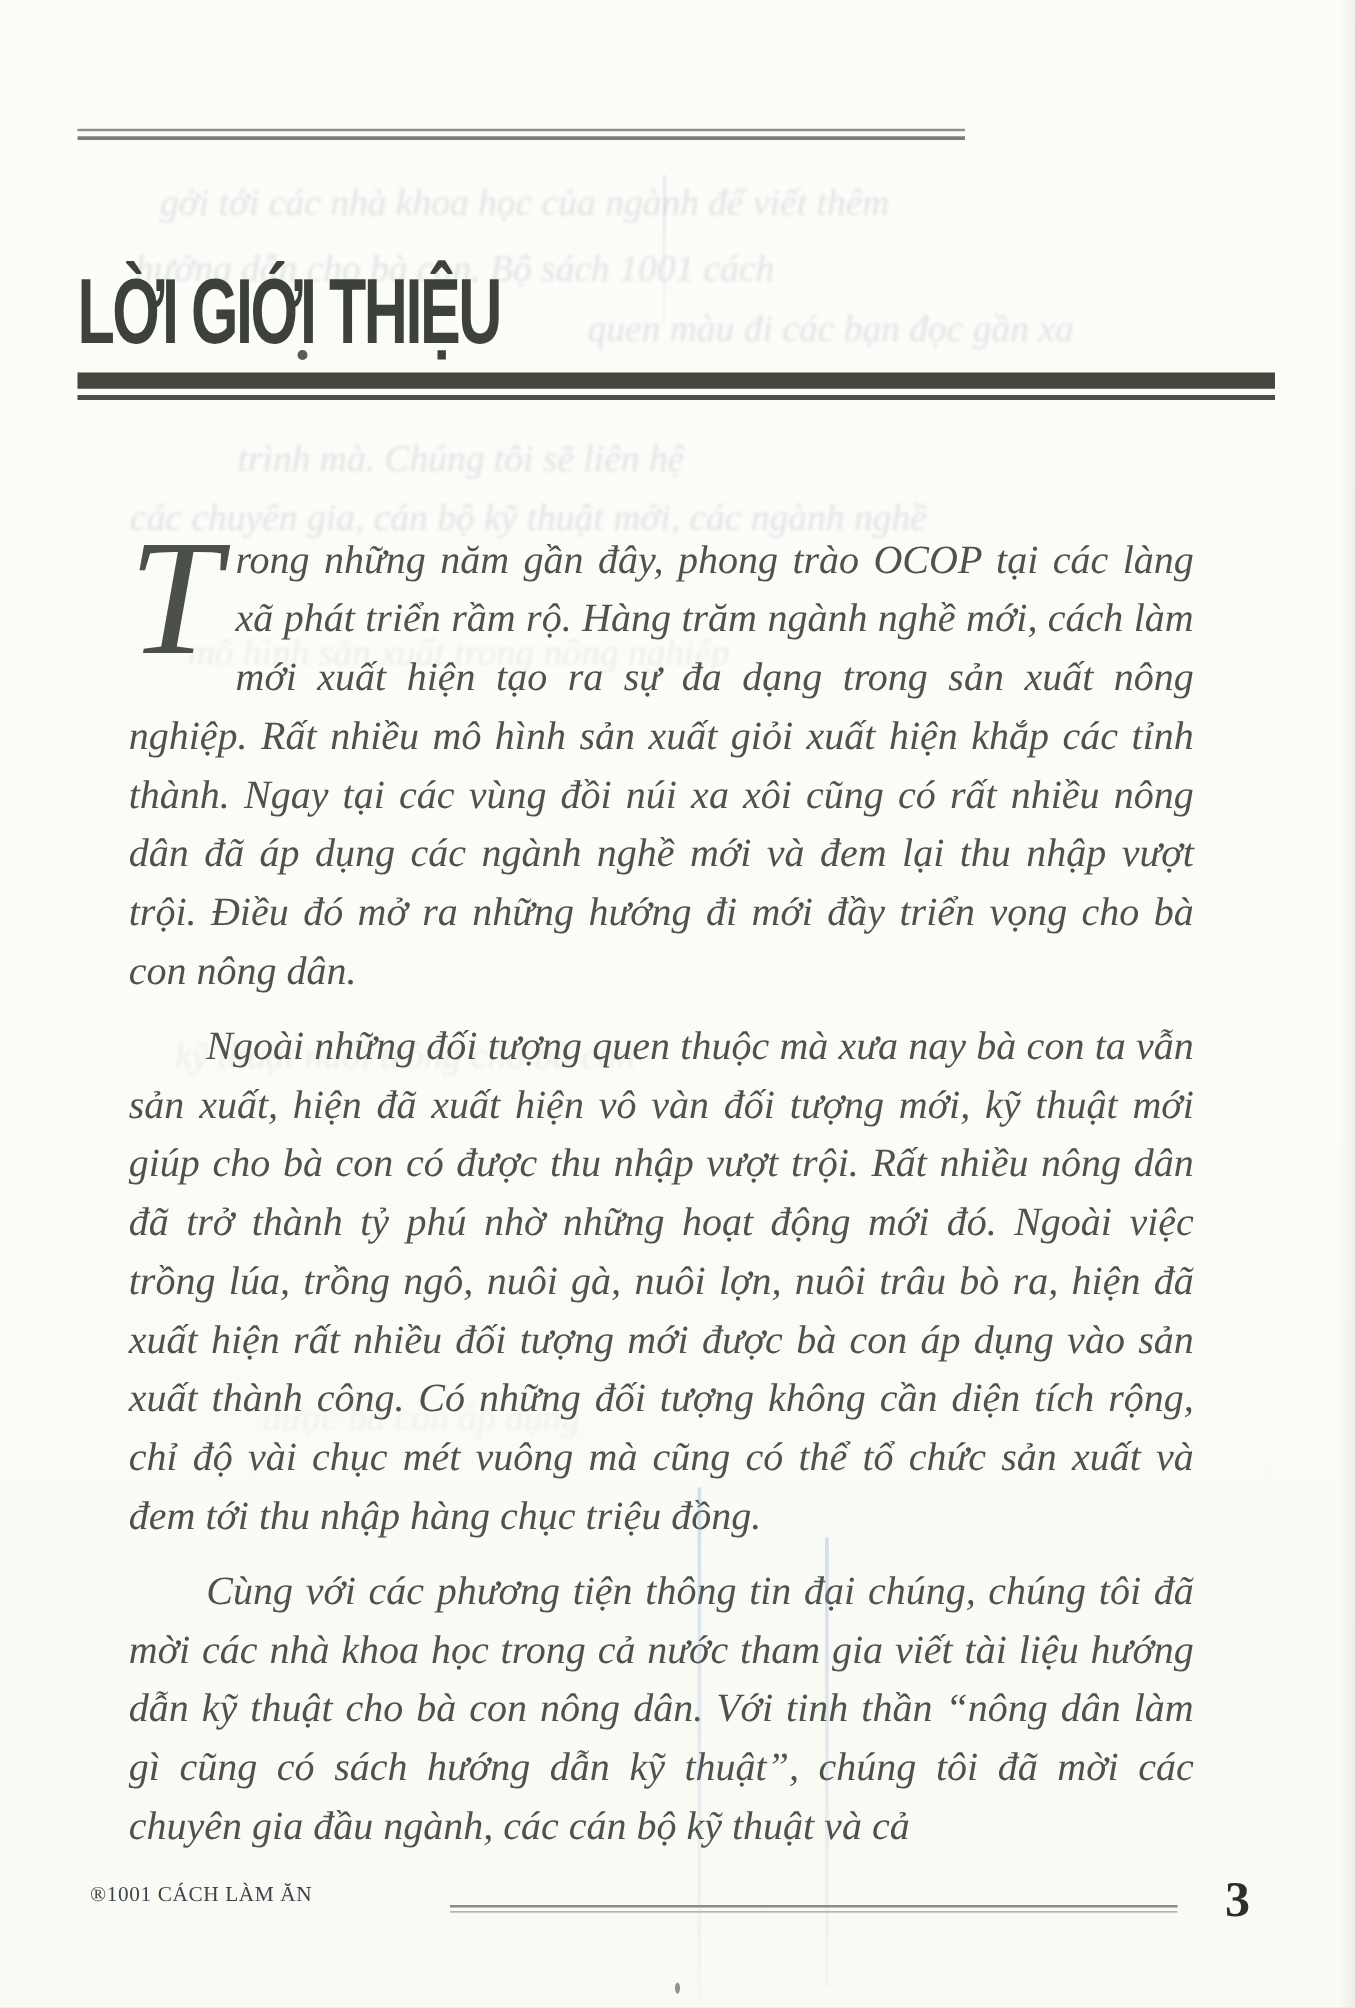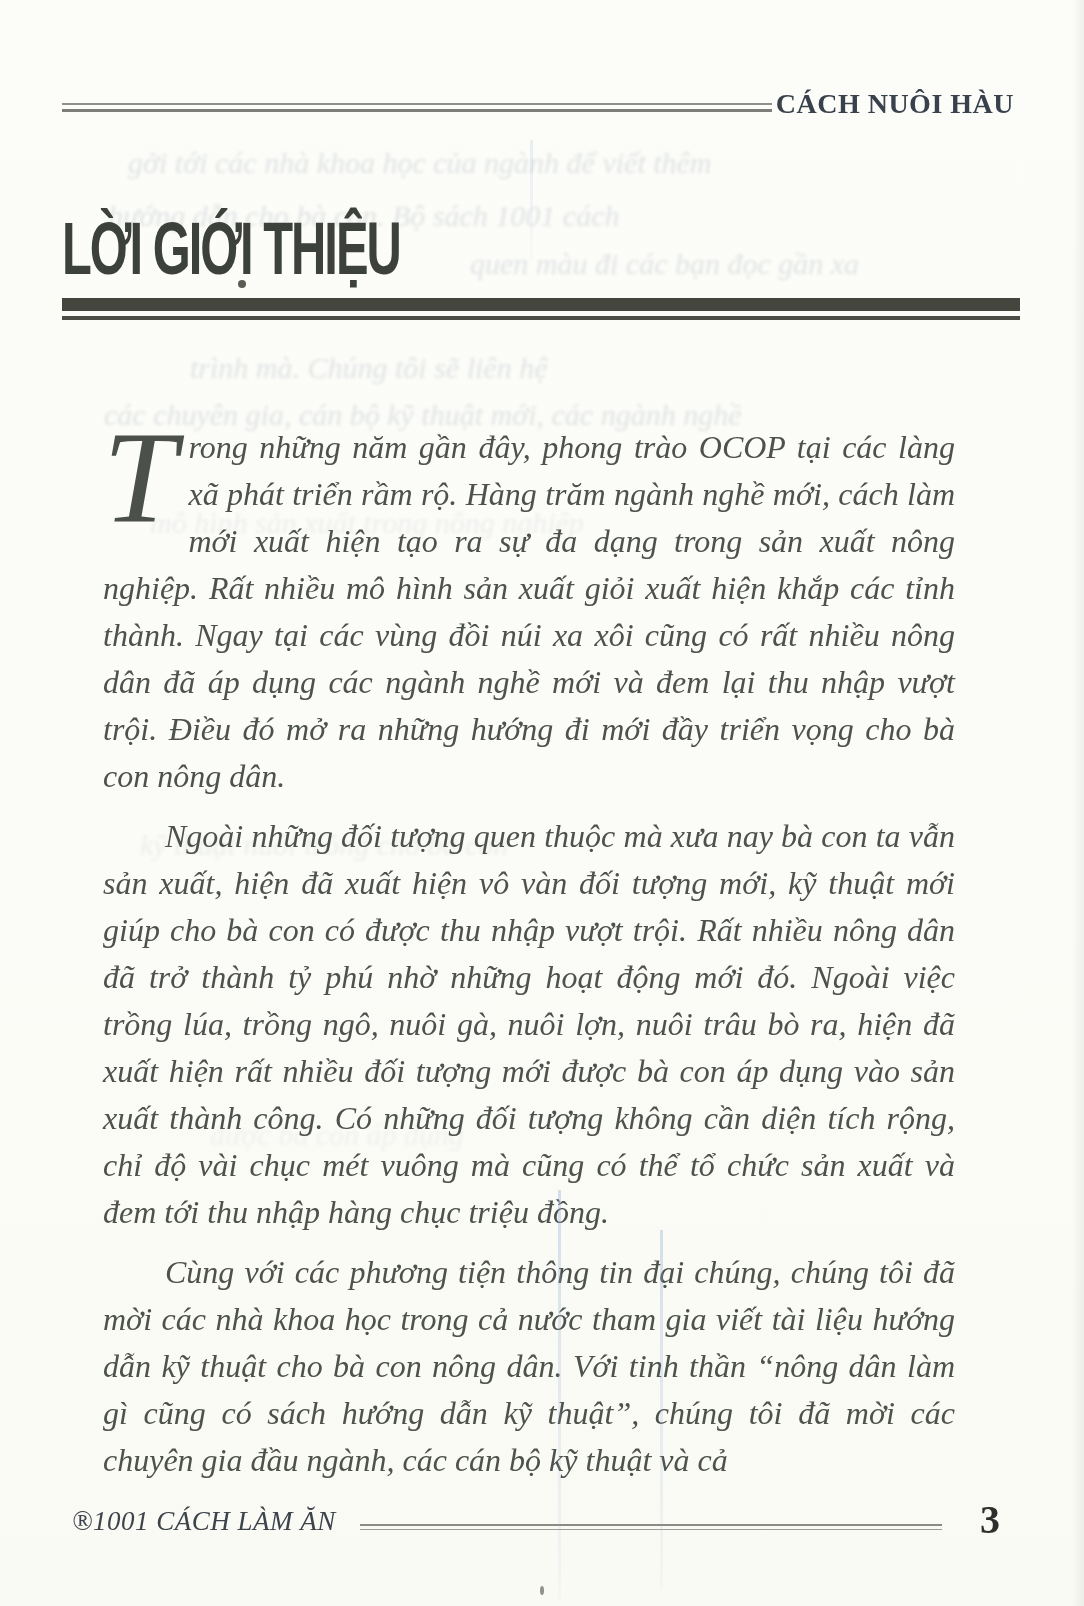--- a/index.html
+++ b/index.html
@@ -54,21 +54,21 @@
   .body-text p.indented{text-indent:62px;}
   .dropcap{
     float:left;
     font-size:132px;line-height:100px;
     margin:4px 12px 0 0;
     color:#4b504b;font-style:italic;
   }
   
   .footer-imprint{
     position:absolute;left:72px;top:1506px;
-    font-size:27px;letter-spacing:.5px;color:#3d434a;white-space:nowrap;font-style:italic;
+    font-size:17px;letter-spacing:.5px;color:#3d434a;white-space:nowrap;
   }
   .footer-rule{
     position:absolute;left:360px;top:1524px;width:582px;height:3px;
     border-top:2px solid #8a8a86;border-bottom:1px solid #9b9b97;
   }
   .page-number{
     position:absolute;right:84px;top:1496px;
     font-weight:bold;font-size:40px;color:#2e2e2c;
   }
   
@@ -83,21 +83,20 @@
     position:absolute;right:0;top:0;width:12px;height:1606px;
     background:linear-gradient(90deg,rgba(0,0,0,0),rgba(0,0,0,.05));
   }
 </style>
 </head>
 <body>
 
 <div class="page">
 
   <div class="header-rule"></div>
-  <div class="running-title">CÁCH NUÔI HÀU</div>
 
   <div class="ghost g1">gởi tới các nhà khoa học của ngành để viết thêm</div>
   <div class="ghost g2">hướng dẫn cho bà con. Bộ sách 1001 cách</div>
   <div class="ghost g3">quen màu đi các bạn đọc gần xa</div>
   <div class="ghost g4">trình mà. Chúng tôi sẽ liên hệ</div>
   <div class="ghost g5">các chuyên gia, cán bộ kỹ thuật mới, các ngành nghề</div>
   <div class="ghost g6">mô hình sản xuất trong nông nghiệp</div>
   <div class="ghost g7">kỹ thuật nuôi trồng cho bà con</div>
   <div class="ghost g8">được bà con áp dụng</div>
 

